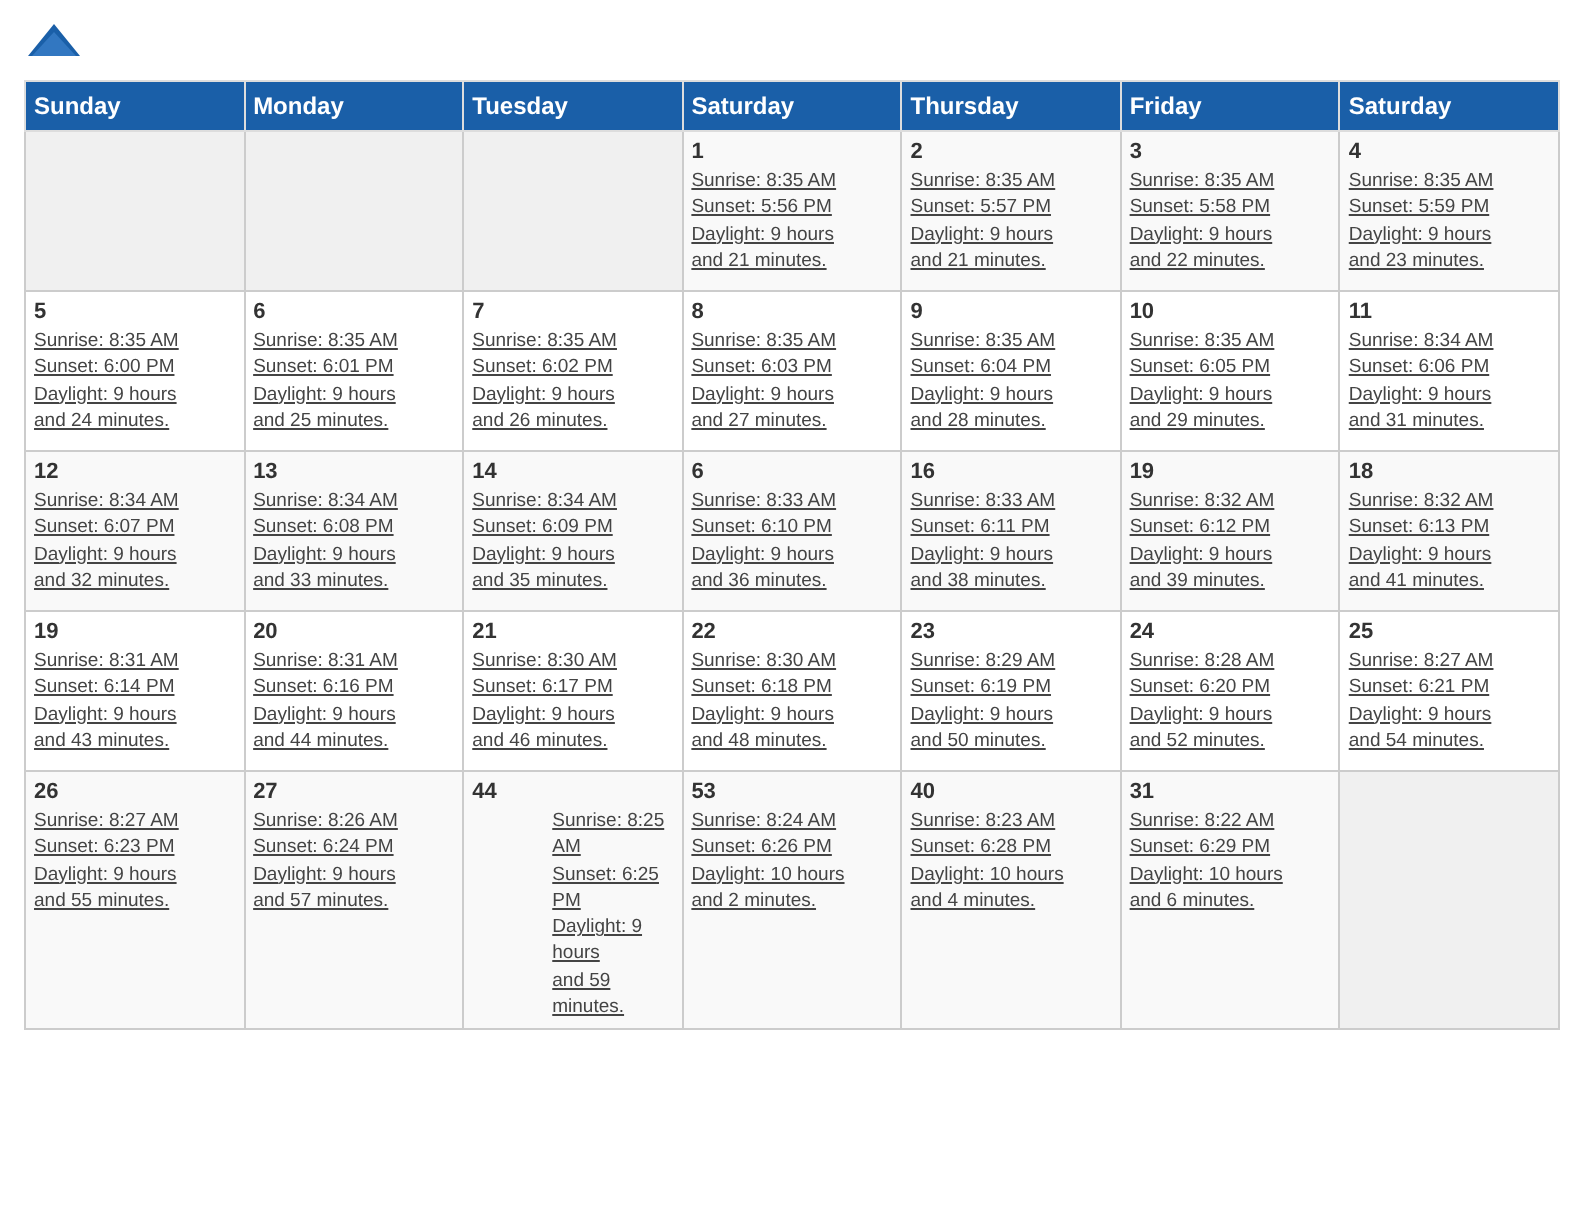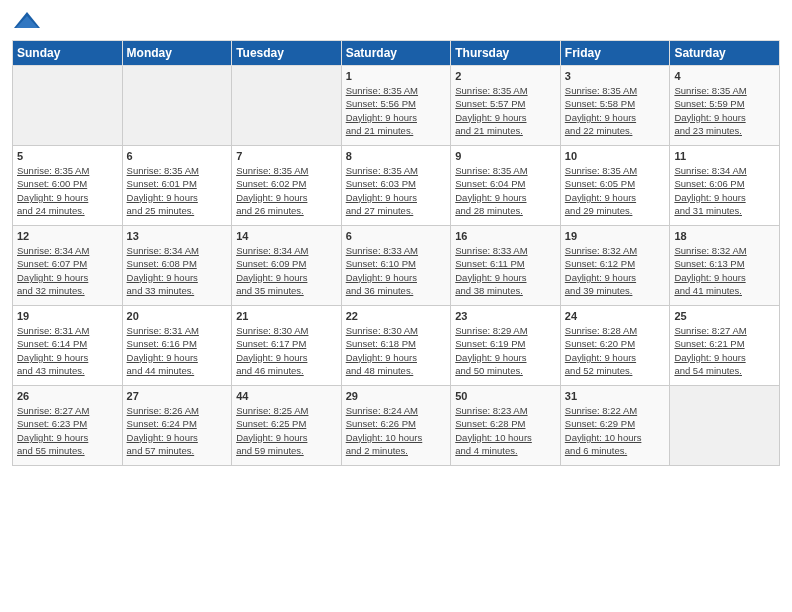--- a/index.html
+++ b/index.html
@@ -318,34 +318,34 @@
           </td>
           <td>
             <span class="day-number">27</span>
             <div class="day-info" style="white-space: pre-line;">Sunrise: 8:26 AM
 Sunset: 6:24 PM
 Daylight: 9 hours
 and 57 minutes.</div>
           </td>
           <td>
             <span class="day-number">44</span>
-            <div class="day-info" style="white-space: pre-line;">Sunrise: 8:25 AM
+            <div class="day-info" style="white-space: pre-line; margin-left: 40px;">Sunrise: 8:25 AM
 Sunset: 6:25 PM
 Daylight: 9 hours
 and 59 minutes.</div>
           </td>
           <td>
-            <span class="day-number">29</span>
+            <span class="day-number">53</span>
             <div class="day-info" style="white-space: pre-line;">Sunrise: 8:24 AM
 Sunset: 6:26 PM
 Daylight: 10 hours
 and 2 minutes.</div>
           </td>
           <td>
-            <span class="day-number">50</span>
+            <span class="day-number">40</span>
             <div class="day-info" style="white-space: pre-line;">Sunrise: 8:23 AM
 Sunset: 6:28 PM
 Daylight: 10 hours
 and 4 minutes.</div>
           </td>
           <td>
             <span class="day-number">31</span>
             <div class="day-info" style="white-space: pre-line;">Sunrise: 8:22 AM
 Sunset: 6:29 PM
 Daylight: 10 hours

